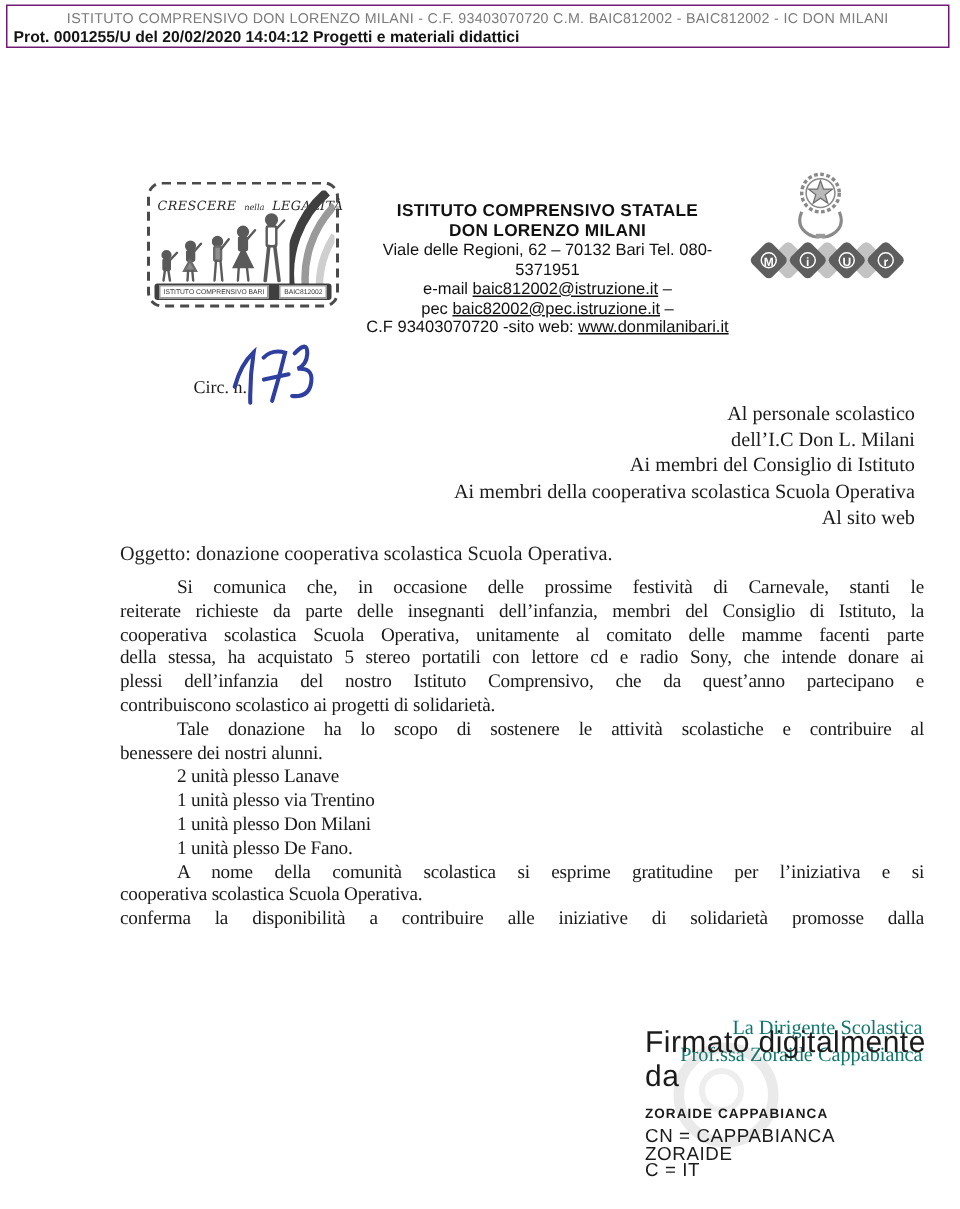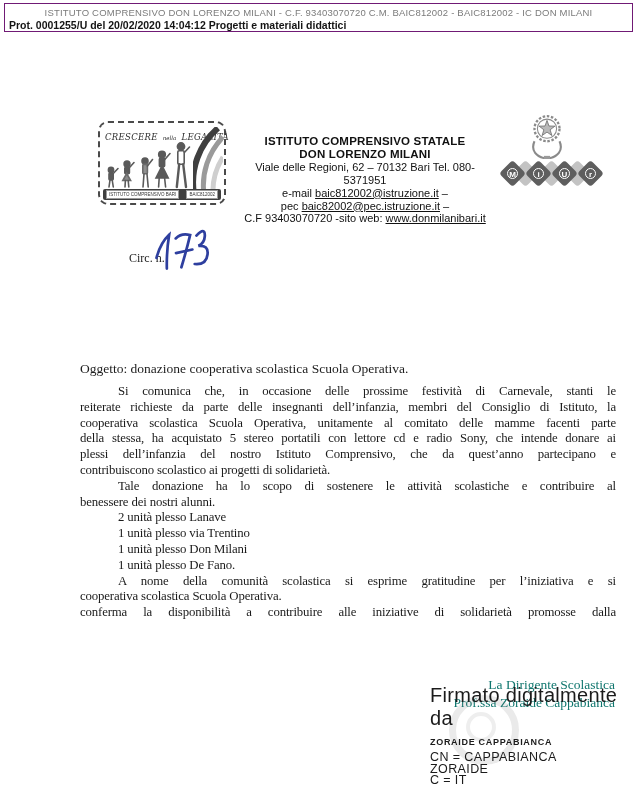--- a/index.html
+++ b/index.html
@@ -227,20 +227,27 @@
   <div class="circ-label">Circ. n.</div>
   <svg class="circ-number" width="76" height="48" viewBox="0 0 72 46" aria-label="173">
     <g fill="none" stroke="#2e3f9f" stroke-width="2.6" stroke-linecap="round">
       <path d="M7,30 Q12,16 21,9 Q17,25 16,41"></path>
       <path d="M27,13 Q33,8 41,11 Q36,26 30,41"></path>
       <path d="M26,27 L42,25"></path>
       <path d="M47,12 Q56,4 55,13 Q54,20 48,22 Q58,22 56,31 Q54,41 43,39"></path>
     </g>
   </svg>
 
+  <div class="recipients">
+    <div>Al personale scolastico</div>
+    <div>dell’I.C Don L. Milani</div>
+    <div>Ai membri del Consiglio di Istituto</div>
+    <div>Ai membri della cooperativa scolastica Scuola Operativa</div>
+    <div>Al sito web</div>
+  </div>
 
   <div class="oggetto">Oggetto: donazione cooperativa scolastica Scuola Operativa.</div>
 
   <div class="bodytext">
     <div class="bl jl ind">Si comunica che, in occasione delle prossime festività di Carnevale, stanti le</div>
     <div class="bl jl">reiterate richieste da parte delle insegnanti dell’infanzia, membri del Consiglio di Istituto, la</div>
     <div class="bl jl">cooperativa scolastica Scuola Operativa, unitamente al comitato delle mamme facenti parte</div>
     <div class="bl jl">della stessa, ha acquistato 5 stereo portatili con lettore cd e radio Sony, che intende donare ai</div>
     <div class="bl jl">plessi dell’infanzia del nostro Istituto Comprensivo, che da quest’anno partecipano e</div>
     <div class="bl">contribuiscono scolastico ai progetti di solidarietà.</div>

